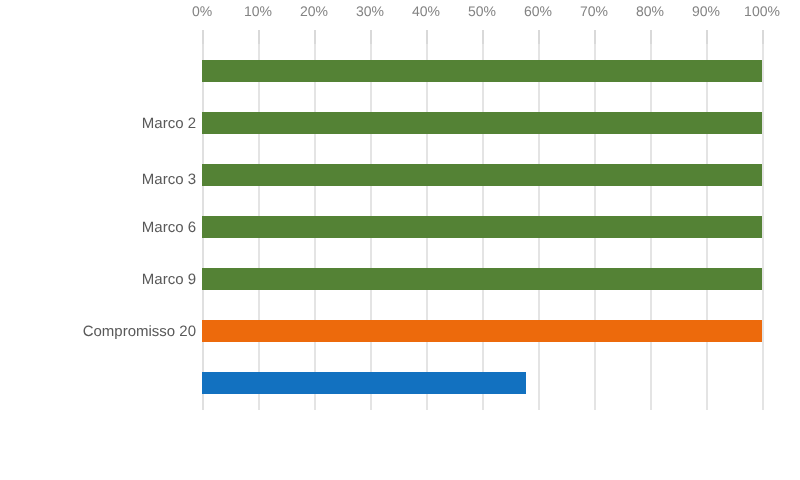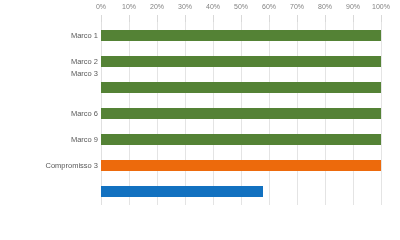--- a/index.html
+++ b/index.html
@@ -113,26 +113,25 @@
       <div class="x-tick-mark" style="left: 297px;"></div>
       <div class="x-tick-label" style="left: 325px;">80%</div>
       <div class="x-tick-mark" style="left: 325px;"></div>
       <div class="x-tick-label" style="left: 353px;">90%</div>
       <div class="x-tick-mark" style="left: 353px;"></div>
       <div class="x-tick-label" style="left: 381px;">100%</div>
       <div class="x-tick-mark" style="left: 381px;"></div>
     </div>
 
   <div id="cat-label-layer">
-      <div class="cat-label" style="top: 7.57143px;">Marco 1</div>
       <div class="cat-label" style="top: 33.7143px;">Marco 2</div>
-      <div class="cat-label" style="top: 46px; text-align: right;">Marco 3</div>
+      <div class="cat-label" style="top: 62px; text-align: right;">Marco 3</div>
       <div class="cat-label" style="top: 86px;">Marco 6</div>
       <div class="cat-label" style="top: 112.143px;">Marco 9</div>
-      <div class="cat-label" style="top: 138.286px;">Compromisso 3</div>
+      <div class="cat-label" style="top: 138.286px;">Compromisso 20</div>
     </div>
 
   <div id="plot-area">
       <div class="gridline axis-line" style="left: 0px;"></div>
       <div class="gridline" style="left: 28px;"></div>
       <div class="gridline" style="left: 56px;"></div>
       <div class="gridline" style="left: 84px;"></div>
       <div class="gridline" style="left: 112px;"></div>
       <div class="gridline" style="left: 140px;"></div>
       <div class="gridline" style="left: 168px;"></div>

